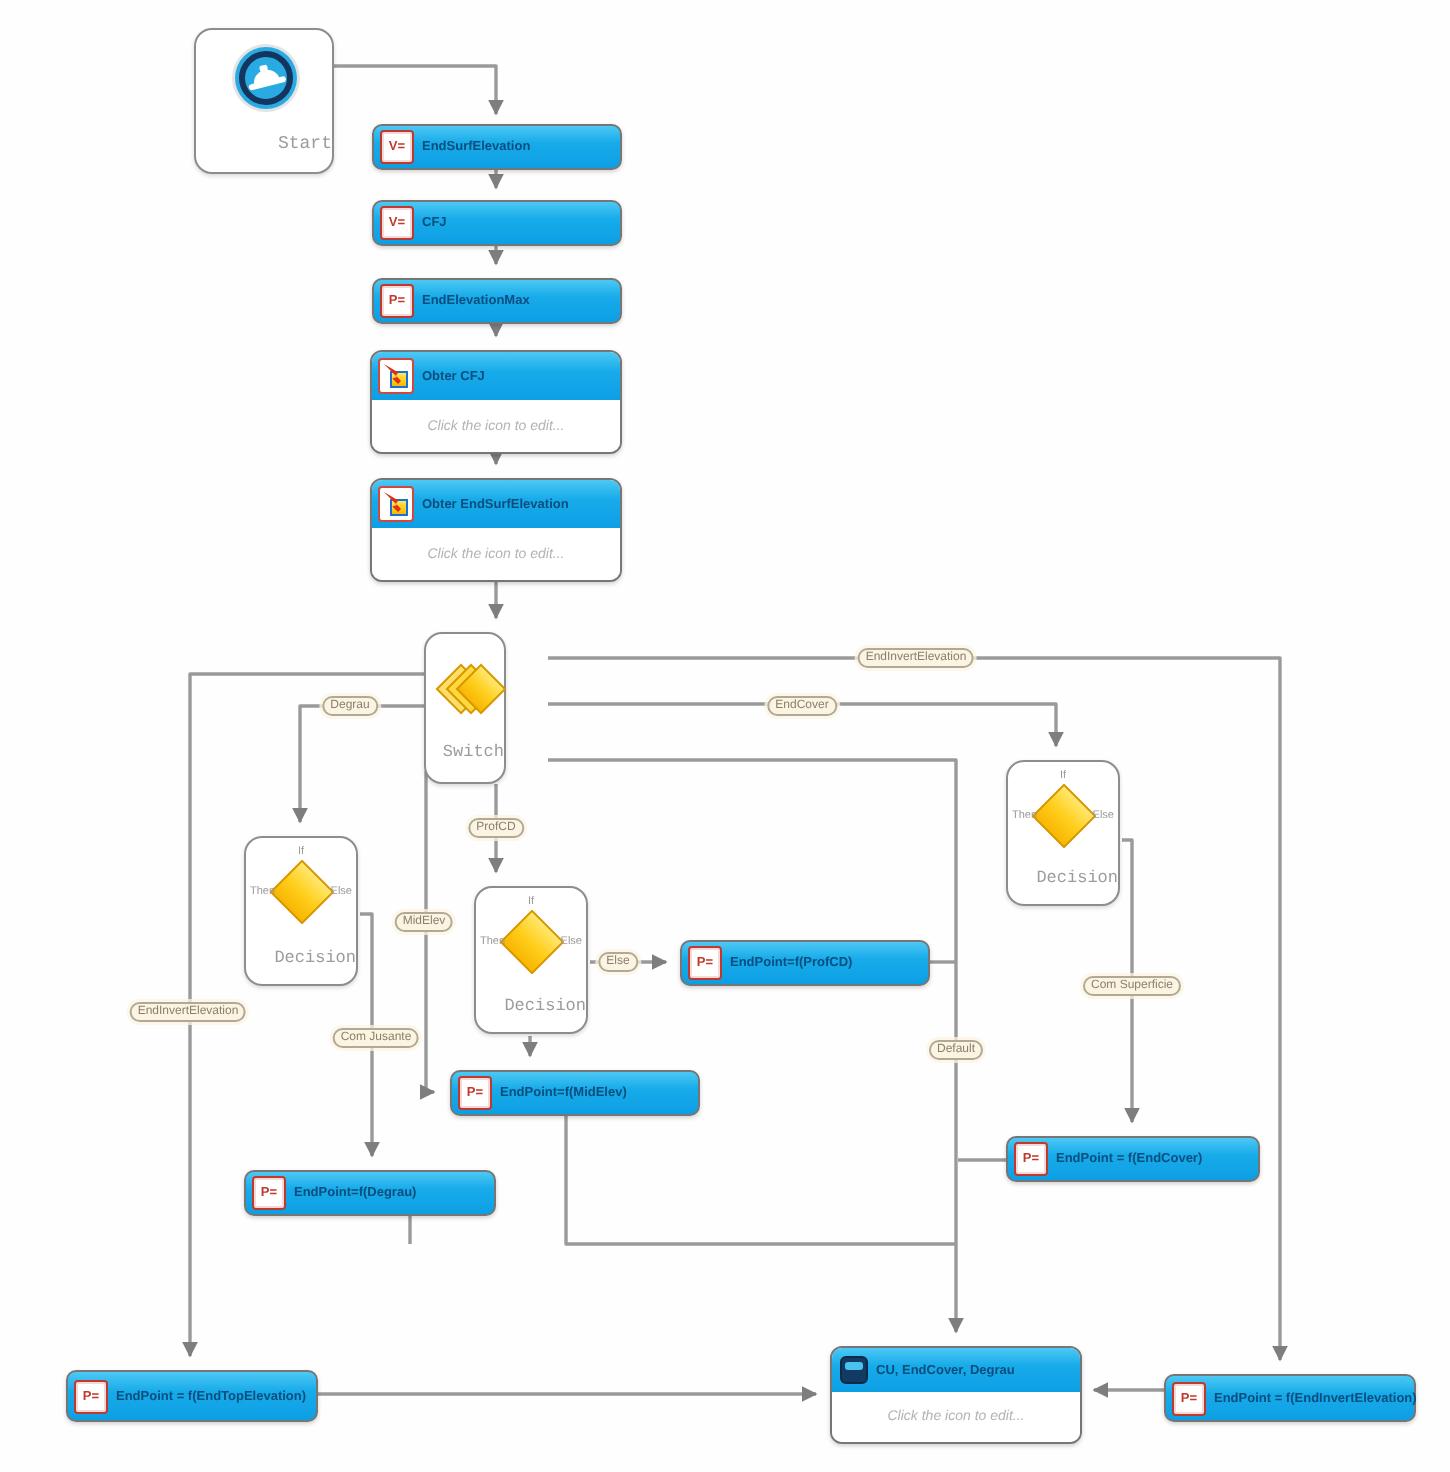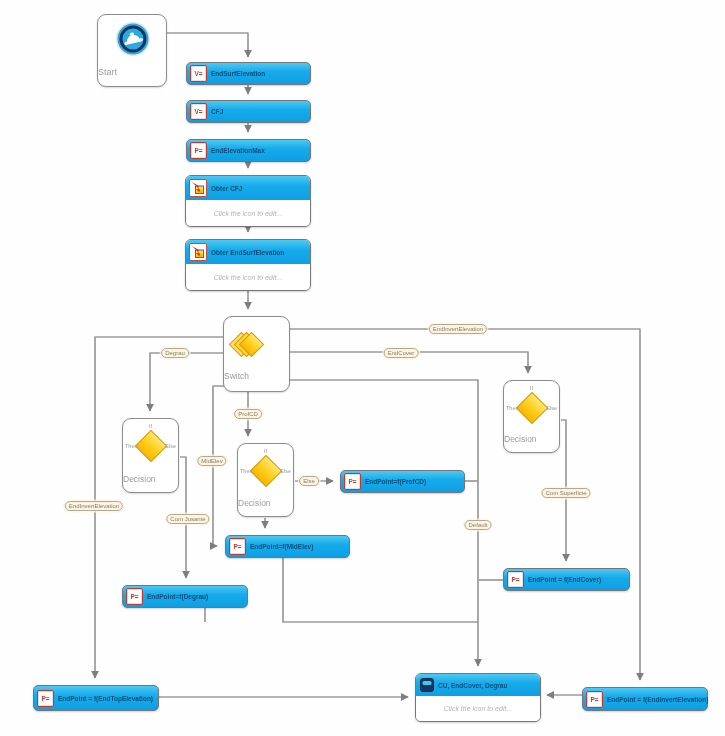--- a/index.html
+++ b/index.html
@@ -25,21 +25,21 @@
   .fhead .nlbl{font-size:6.5px;font-weight:bold;color:#0a4e7e;white-space:nowrap;}
   .fbody{display:flex;align-items:center;justify-content:center;height:calc(100% - 24px);
          font-size:7px;font-style:italic;color:#b3b3b3;background:#fff;}
   .tile-icon{width:16px;height:16px;flex:0 0 auto;background:#fff;border:1px solid #cf4a3e;
              border-radius:2px;display:flex;align-items:center;justify-content:center;}
   .cu-icon{width:15px;height:15px;flex:0 0 auto;display:flex;align-items:center;justify-content:center;}
 
   
   .snode{position:absolute;box-sizing:border-box;background:#fff;border:1.5px solid #8d8d8d;
          border-radius:9px;box-shadow:0 1px 2px rgba(0,0,0,.15);}
-  .scap{position:absolute;left:0;right:0;text-align:left;color:#9c9c9c;}
+  .scap{position:absolute;left:0;right:0;text-align:right;color:#9c9c9c;font-family:Liberation Mono, monospace;}
   .tiny{position:absolute;font-size:5.5px;color:#9a9a9a;}
 
   
   .pill{position:absolute;transform:translate(-50%,-50%);background:#fbf4e2;
         border:1px solid #b1a995;border-radius:6px;padding:1px 3px;font-size:6px;
         color:#8a8069;white-space:nowrap;box-shadow:0 0 0 1.5px rgba(251,244,226,.75);}
 </style>
 </head>
 <body>
 
@@ -131,21 +131,21 @@
         <svg width="14" height="14" viewBox="0 0 14 14">
           <rect x="4.5" y="5" width="8" height="7.5" fill="url(#gold)" stroke="#1d6fd1" stroke-width="1"></rect>
           <path d="M1,1 L7.5,7.5 L5.2,8.3 L8,11 L9.5,9.5 L7,6.8 L8.2,5.2 Z" fill="#e03010"></path>
         </svg>
       </span>
       <span class="nlbl">Obter EndSurfElevation</span>
     </div>
     <div class="fbody">Click the icon to edit...</div>
   </div>
 
-  <div class="snode" style="left:223px;top:316px;width:67px;height:76px;">
+  <div class="snode" style="left:212px;top:316px;width:41px;height:76px;">
     <svg width="46" height="40" style="position:absolute;left:1px;top:8px;" viewBox="0 0 46 40">
       <g stroke="#d79600" stroke-width="1">
         <rect x="8" y="11" width="17" height="17" transform="rotate(45 16.5 19.5)" fill="#ffdf66"></rect>
         <rect x="13" y="11" width="17" height="17" transform="rotate(45 21.5 19.5)" fill="#ffd83d"></rect>
         <rect x="18" y="11" width="17" height="17" transform="rotate(45 26.5 19.5)" fill="url(#gold)"></rect>
       </g>
     </svg>
     <div class="scap" style="bottom:10px;font-size:8.5px;">Switch</div>
   </div>
 

